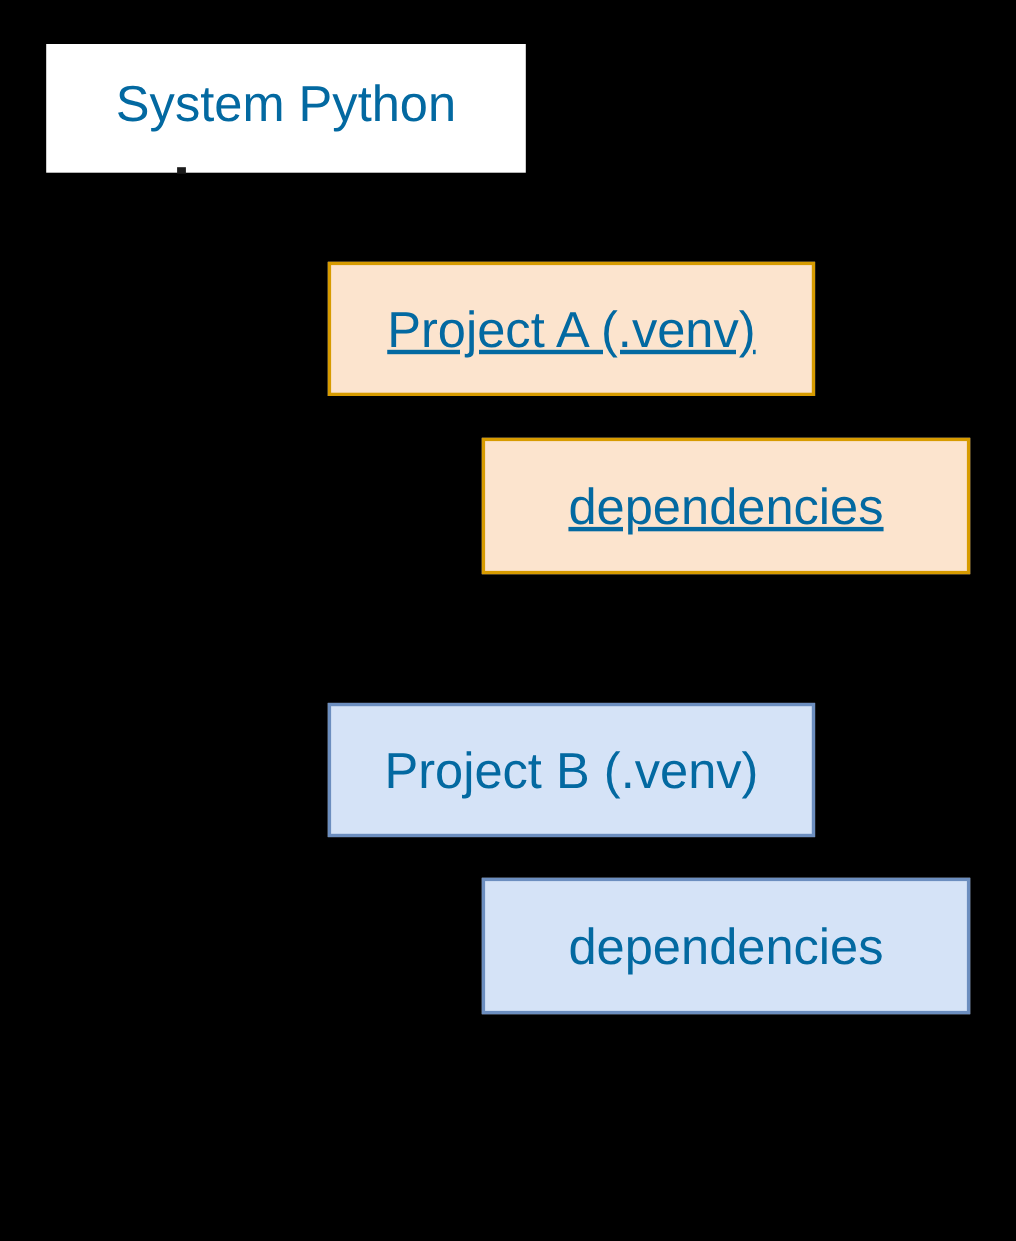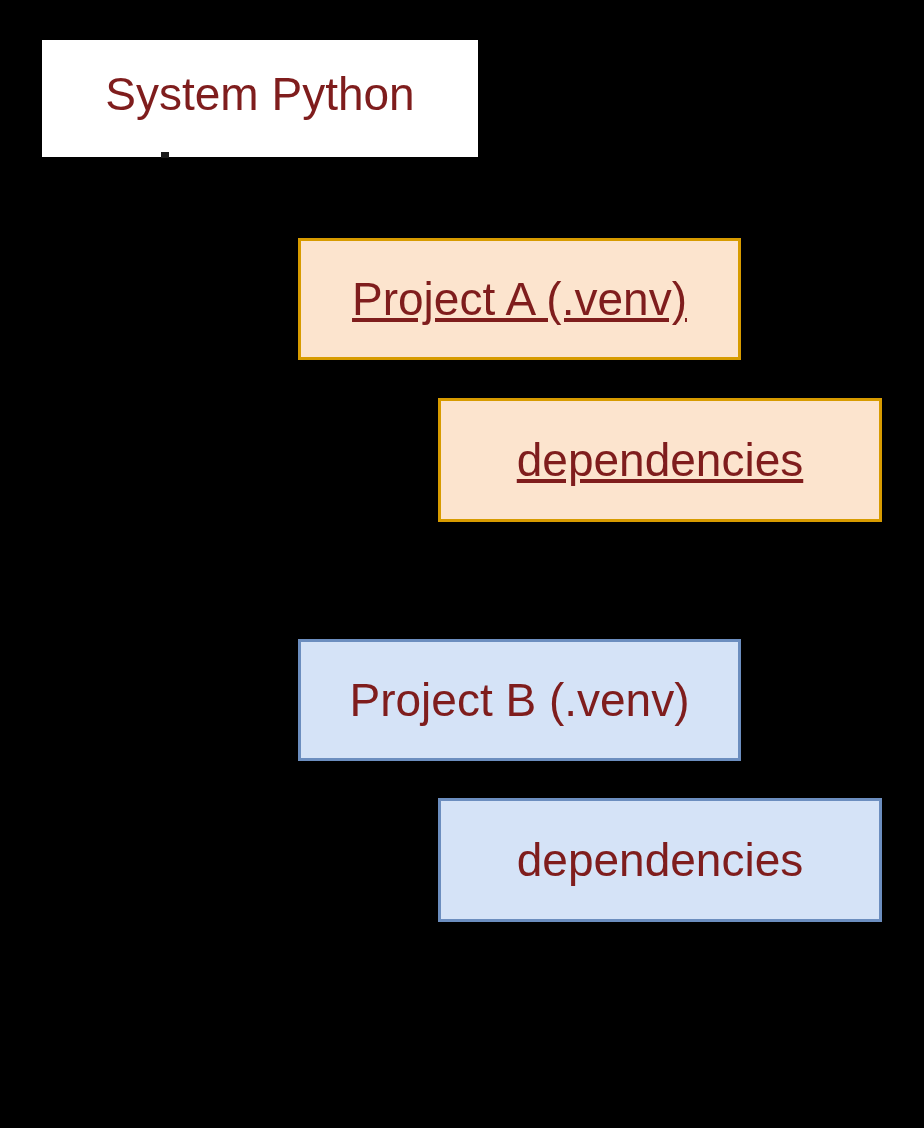--- a/index.html
+++ b/index.html
@@ -15,21 +15,21 @@
     background: #000000;
     overflow: hidden;
     font-family: "Liberation Sans", sans-serif;
   }
   .node {
     position: absolute;
     box-sizing: border-box;
     display: flex;
     align-items: center;
     justify-content: center;
-    color: #7f1d1d;
+    color: #0369a1;
     line-height: 1.05;
     white-space: nowrap;
   }
   .node-label {
     display: block;
   }
 
   
   #node-system-python {
     left: 42px;

